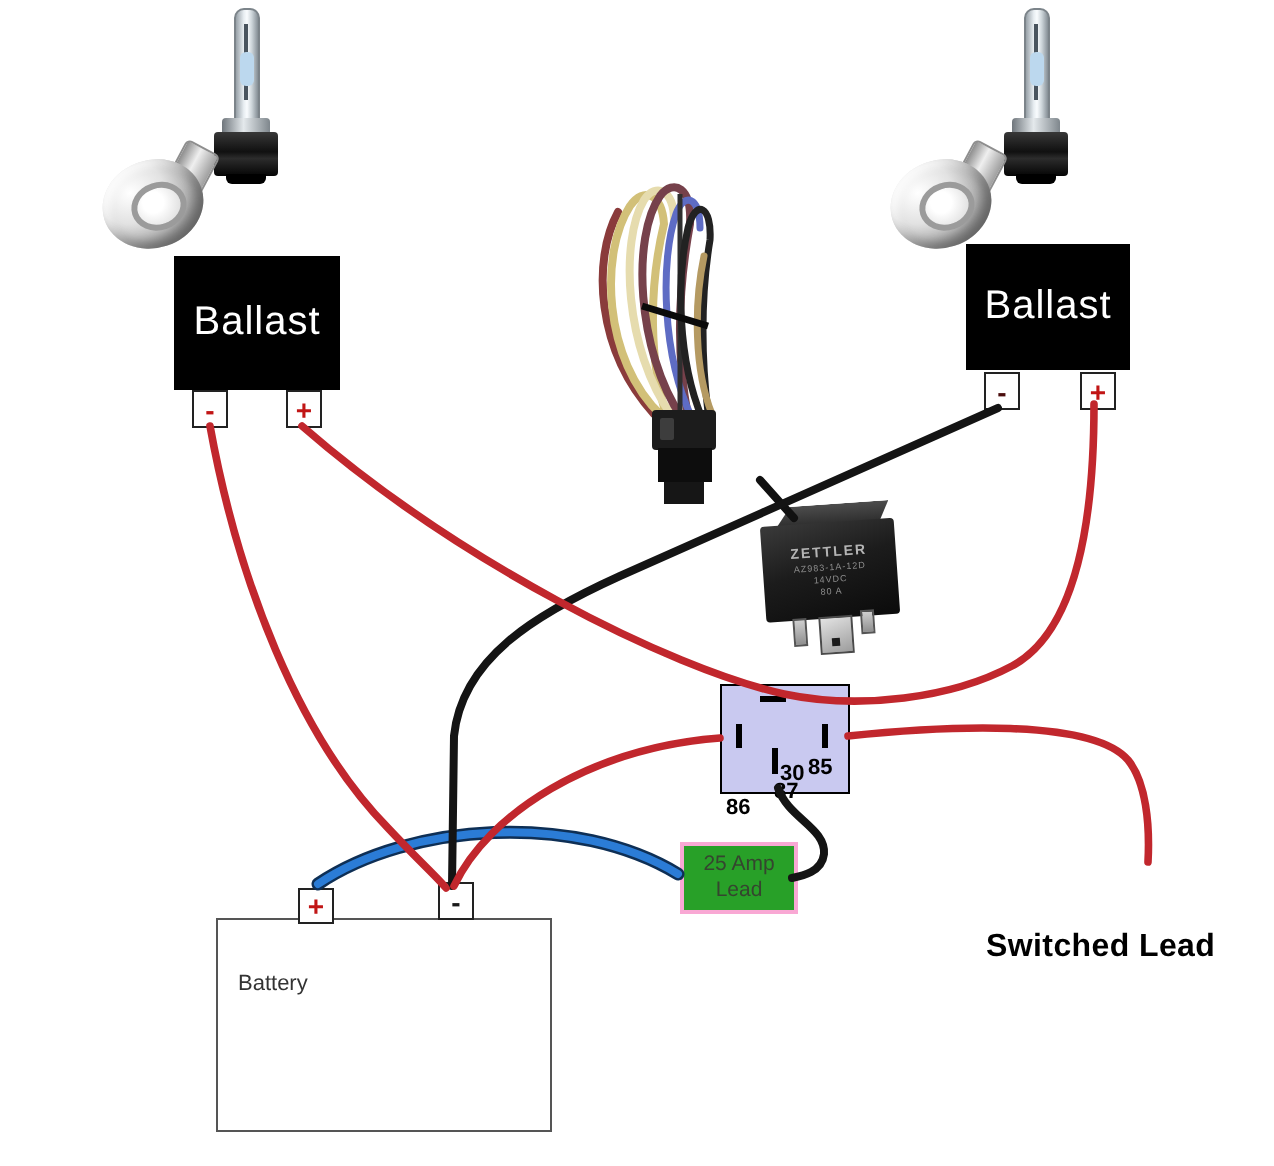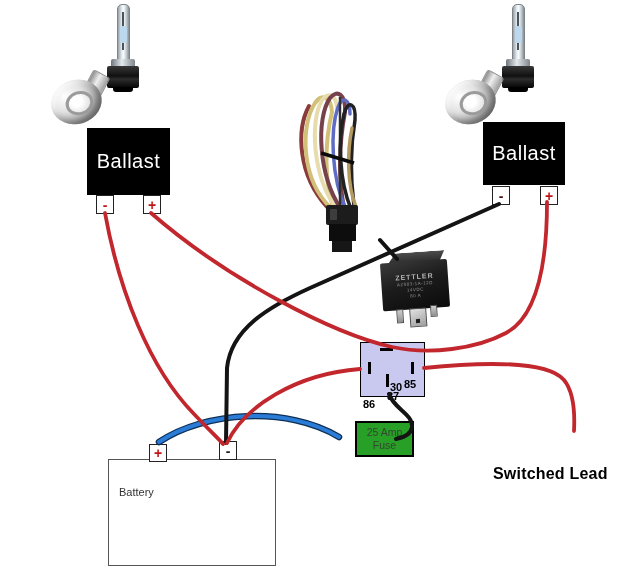--- a/index.html
+++ b/index.html
@@ -54,23 +54,23 @@
   .relayphoto .tab{position:absolute;left:26px;top:59px;width:15px;height:17px;border:1px solid #4a4a4a;
       background:linear-gradient(160deg,#e2e2e2,#9d9d9d);}
   .relayphoto .tabhole{position:absolute;left:5px;top:10px;width:4px;height:4px;background:#1b1b1b;}
 
   
   .pinbox{position:absolute;left:360px;top:342px;width:63px;height:53px;background:#c9c9f0;border:1.5px solid #000;}
   .pinbox .pl{position:absolute;font-size:11px;font-weight:bold;color:#000;line-height:1;}
   .pinbox .bar{position:absolute;background:#000;}
 
   
-  .fusebox{position:absolute;left:340px;top:421px;width:55px;height:32px;background:#28a028;border:2px solid #000000;
+  .fusebox{position:absolute;left:340px;top:421px;width:55px;height:32px;background:#28a028;border:2px solid #f9a8d4;
       display:flex;flex-direction:column;align-items:center;justify-content:center;
-      font-size:10.5px;color:#35452f;line-height:1.2;margin-left:15px;}
+      font-size:10.5px;color:#35452f;line-height:1.2;}
 
   
   .battery{position:absolute;left:108px;top:459px;width:166px;height:105px;background:#fff;border:1px solid #555;}
   .battery .blabel{position:absolute;left:10px;top:26px;font-size:11px;color:#333;}
 
   .switched{position:absolute;left:493px;top:465px;font-size:16px;font-weight:bold;color:#000;letter-spacing:0.2px;}
 
   svg.wires{position:absolute;left:0;top:0;pointer-events:none;}
 </style>
 </head>
@@ -150,21 +150,21 @@
     <div class="bar" style="left:7px;top:19px;width:3px;height:12px;"></div>
     <span class="pl" style="left:2px;top:32px;margin-top:24px;">86</span>
     <div class="bar" style="left:50px;top:19px;width:3px;height:12px;"></div>
     <span class="pl" style="left:43px;top:36px;">85</span>
     <div class="bar" style="left:25px;top:31px;width:3px;height:13px;"></div>
     <span class="pl" style="left:29px;top:39px;">30</span>
   </div>
 
   <div class="fusebox">
     <span>25 Amp</span>
-    <span>Fuse</span>
+    <span>Lead</span>
   </div>
 
   <div class="battery">
     <span class="blabel">Battery</span>
   </div>
   <div class="term" style="left:149px;top:444px;height:16px;">
     <span class="red-sym">+</span>
   </div>
   <div class="term" style="left:219px;top:441px;">
     <span class="dark-sym">-</span>

